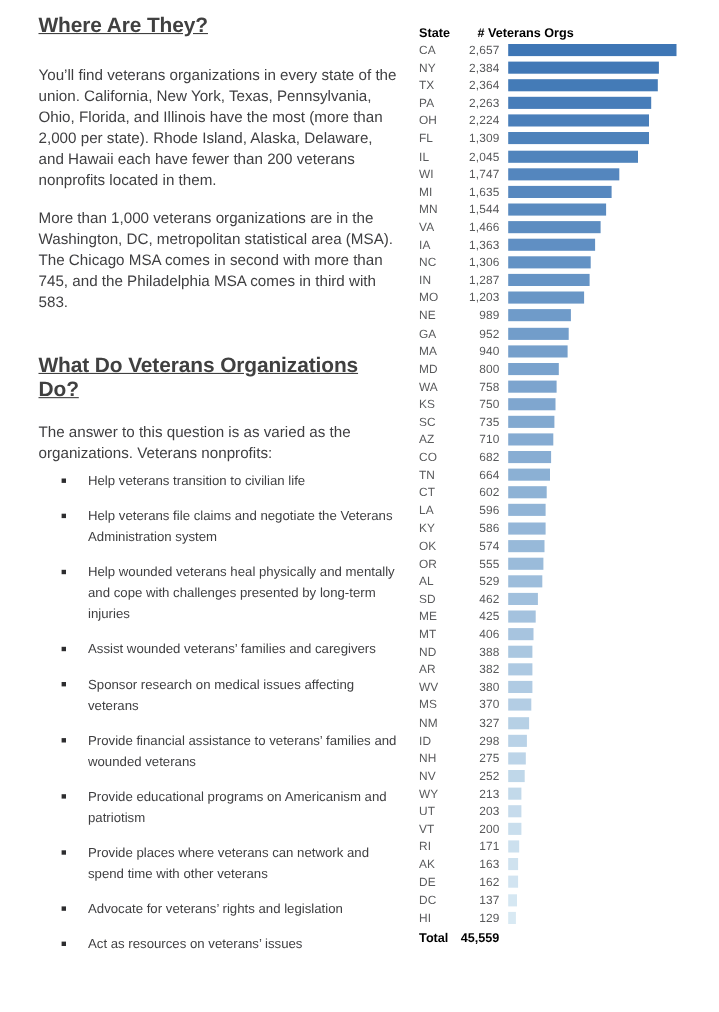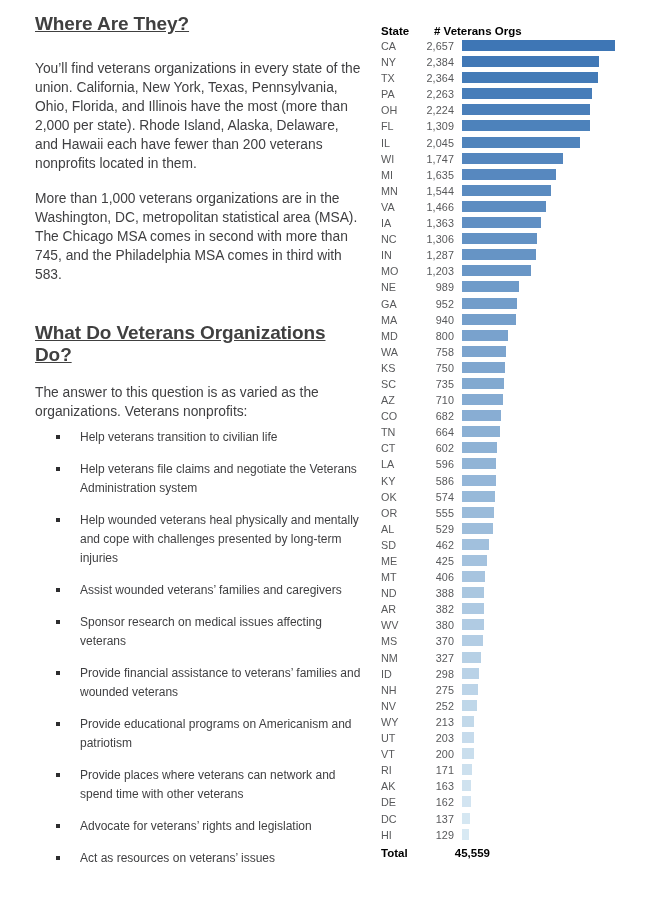--- a/index.html
+++ b/index.html
@@ -44,21 +44,20 @@
   }
   .chart-head .h-state { width: 53px; }
   .crow { display: flex; height: 16.1px;
     font-size: 10.8px; color: #58595b; }
   .crow .st { width: 30px; }
   .crow .val { width: 43px; text-align: right; letter-spacing: 0.1px; }
   .crow .bar { margin-left: 8px; height: 11px; }
   .total-row {
     display: flex; margin-top: 2px; font-size: 11.5px; font-weight: bold;
     color: #000;
-    gap: 36px;
   }
   .total-row .st { width: 30px; }
   .total-row .val { width: 43px; text-align: right; }
 </style>
 </head>
 <body>
 
 <div class="page">
 
   <div class="left-col">

